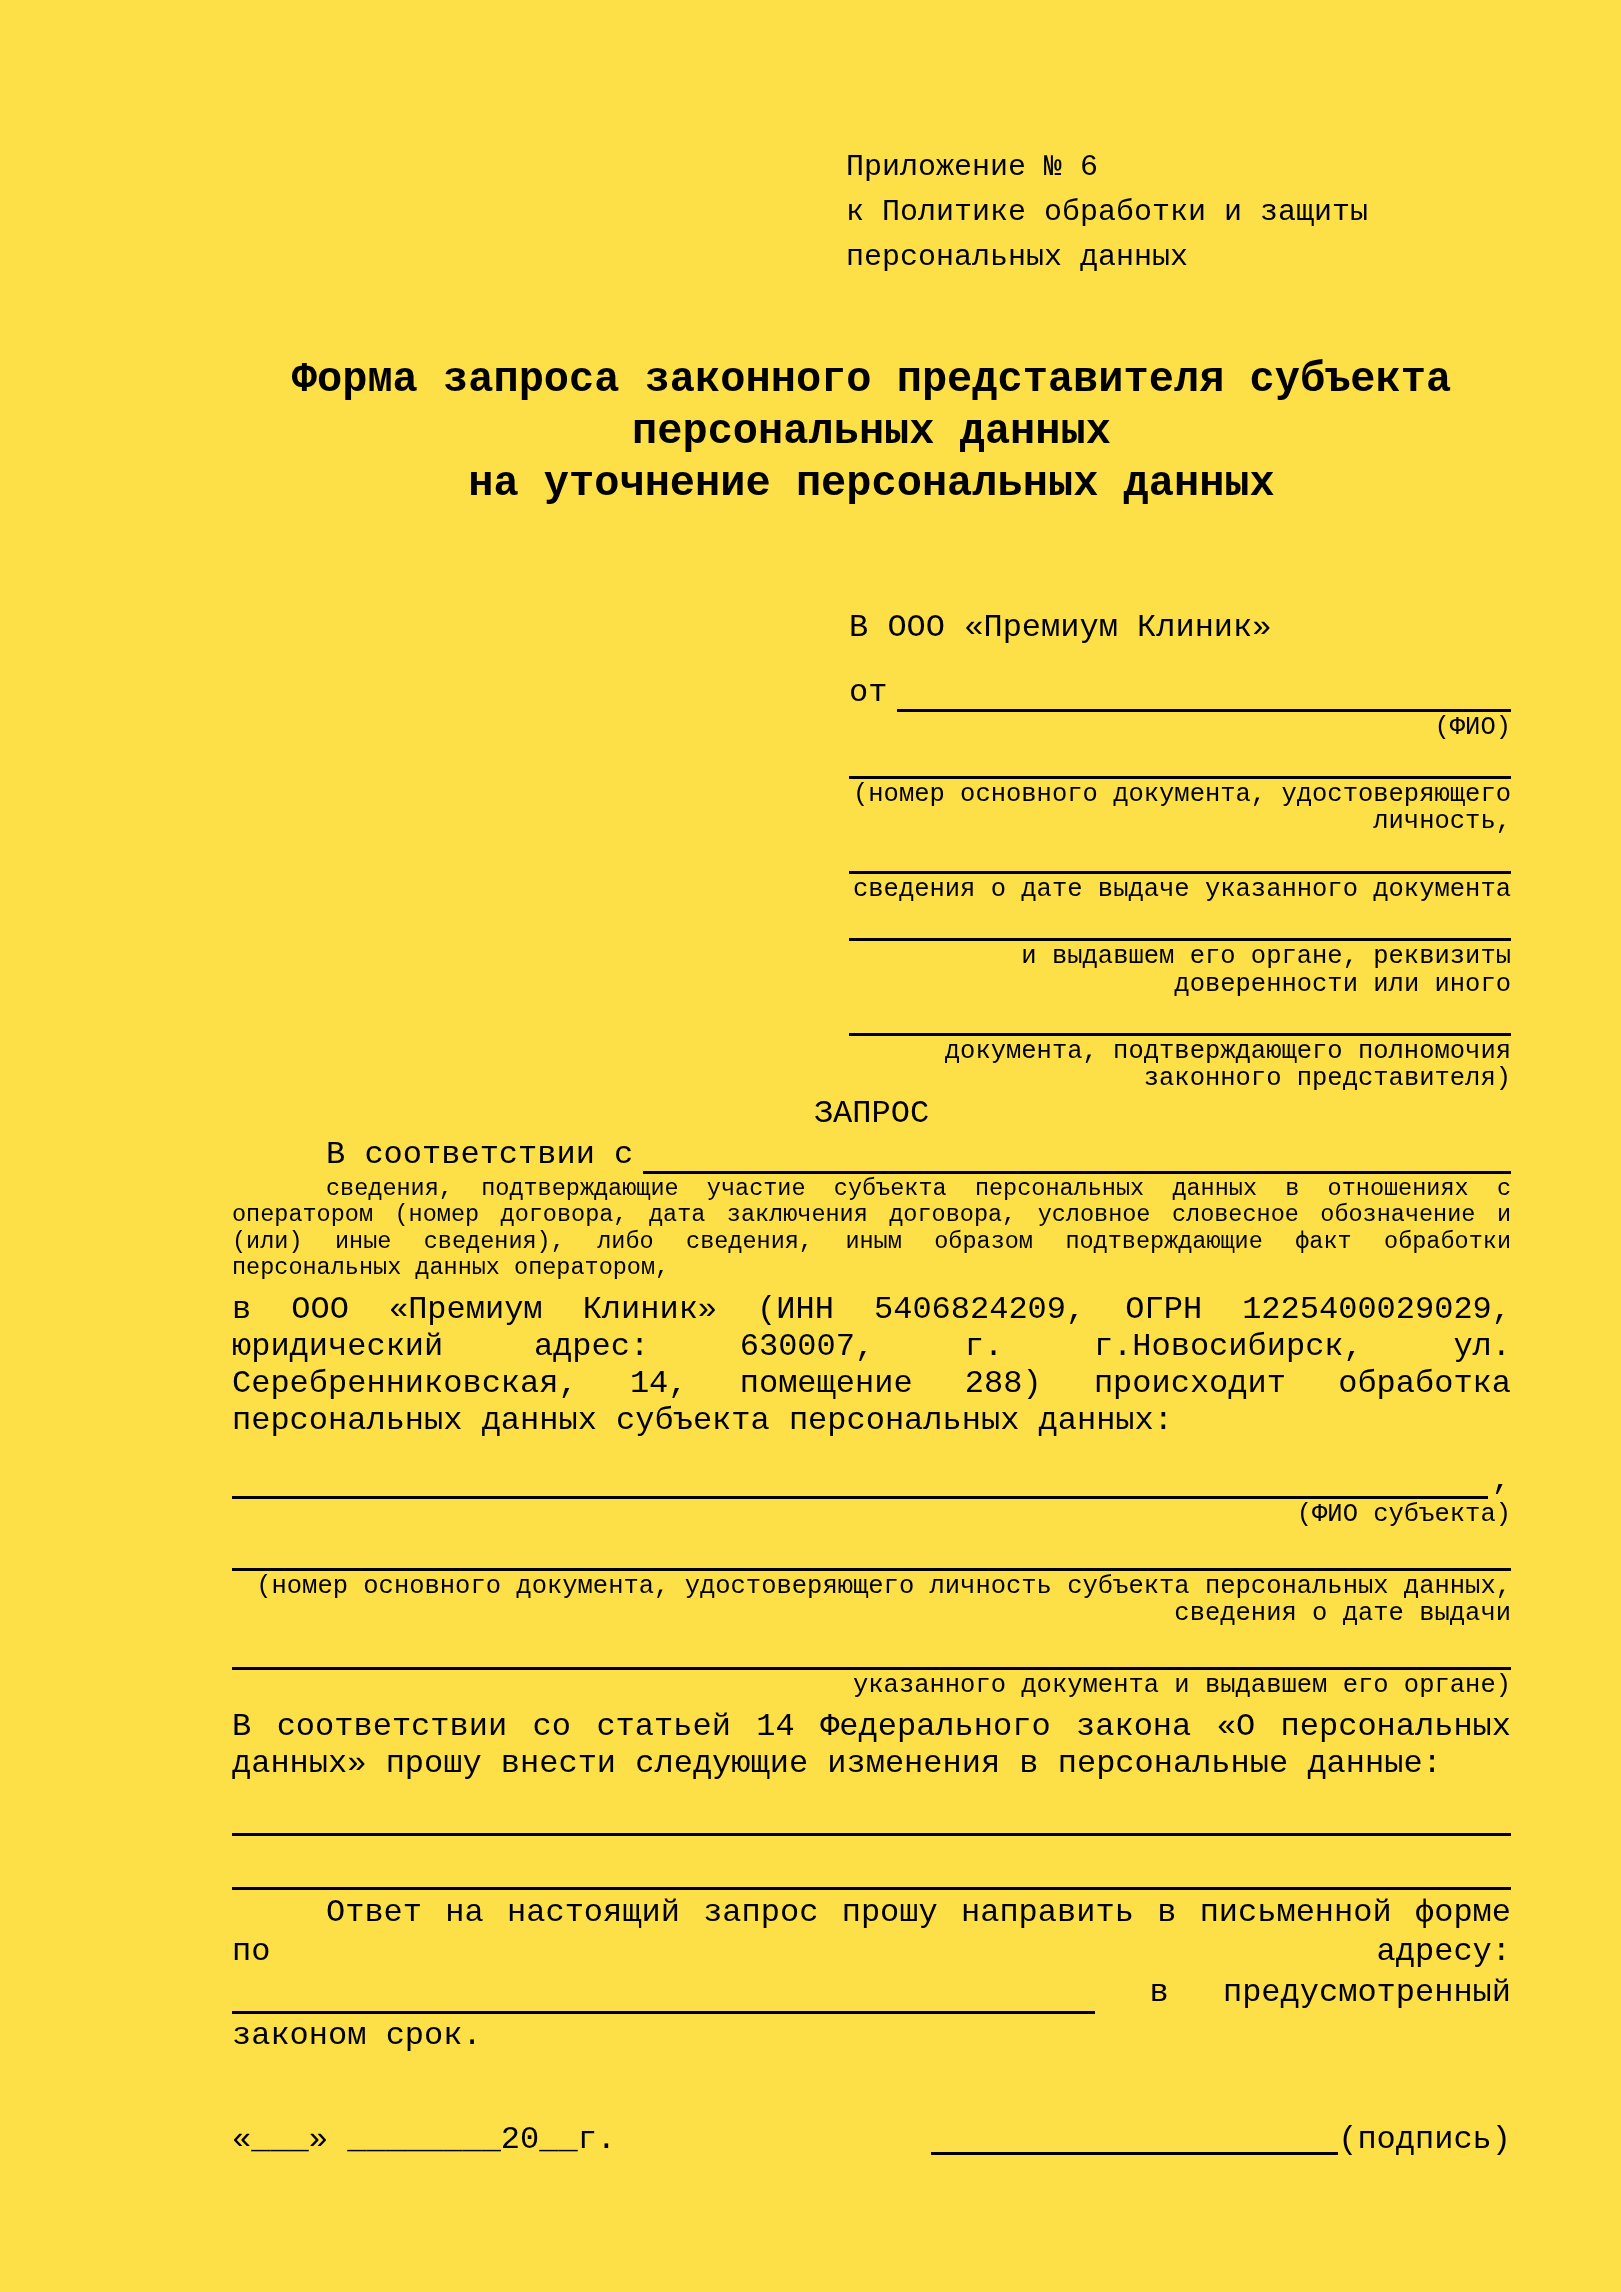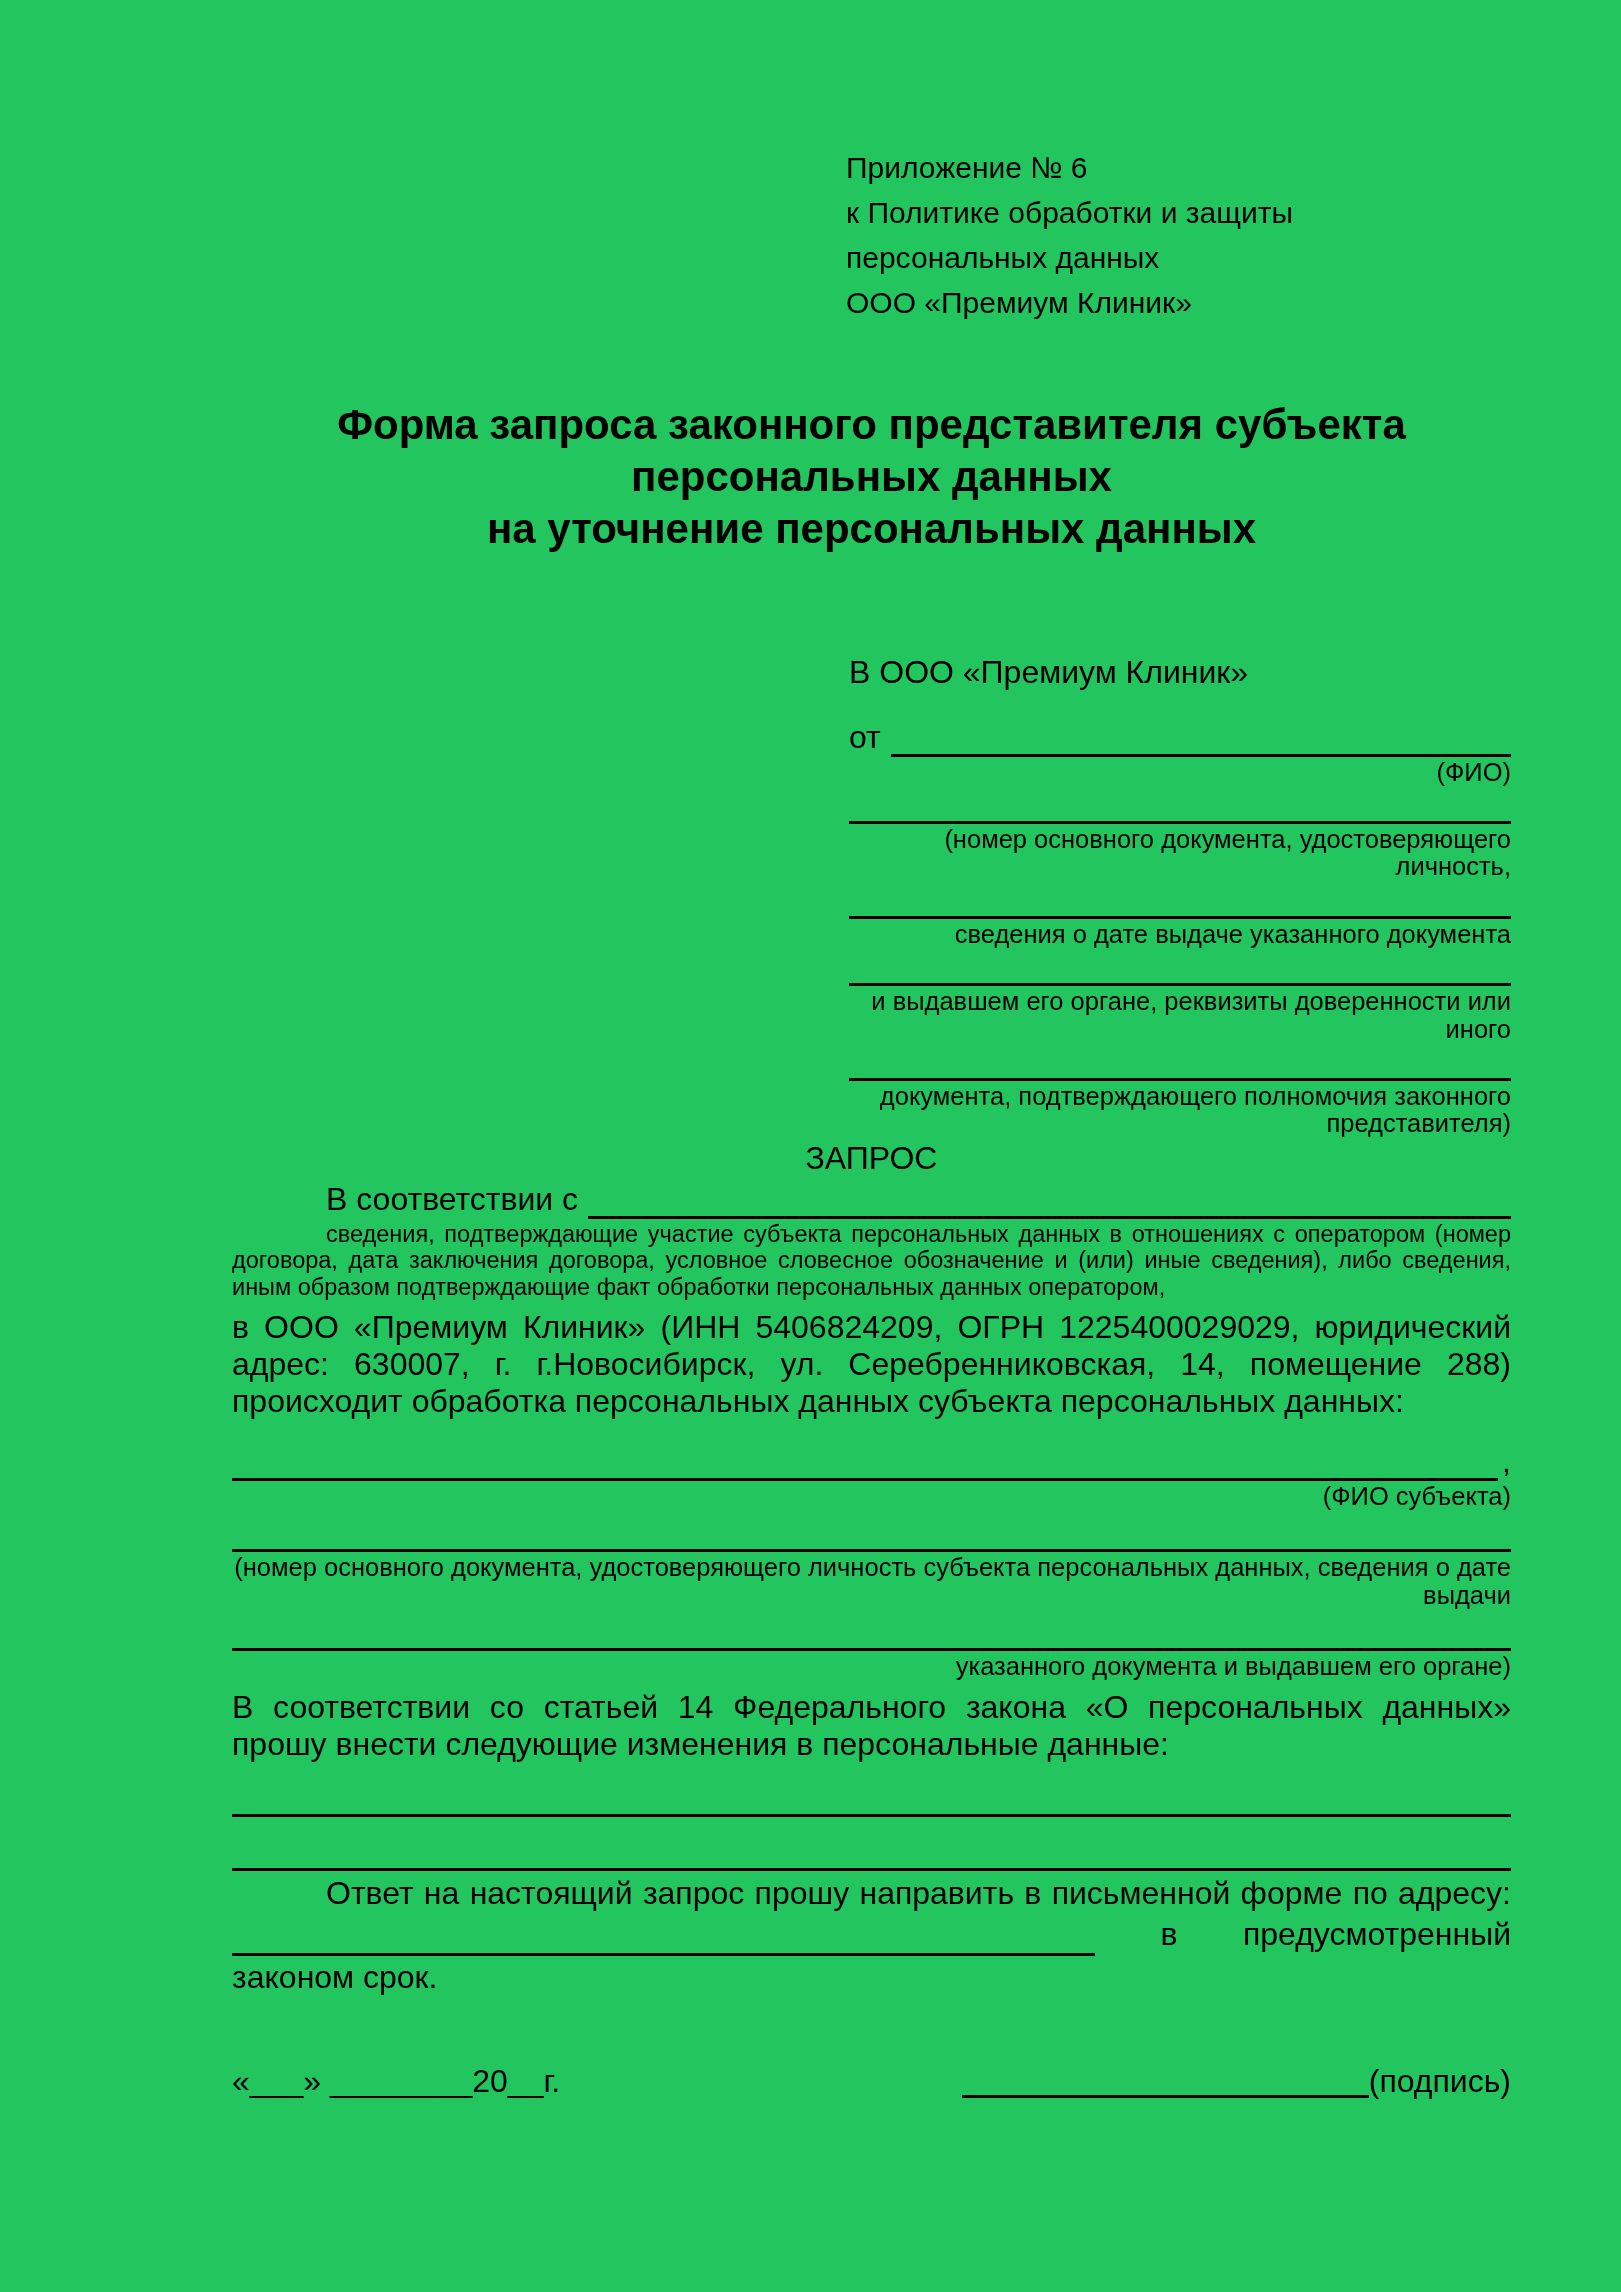--- a/index.html
+++ b/index.html
@@ -1,19 +1,19 @@
 <!DOCTYPE html>
 <html><head>
 <meta charset="utf-8">
 <style>
   html,body{margin:0;padding:0;background:#888;}
   .page{
-    width:1621px;height:2293px;background:#22c55e;color:#000;
+    width:1621px;height:2293px;background:#fde047;color:#000;
     position:relative;margin:0 auto;overflow:hidden;
-    font-family:Liberation Sans, sans-serif;
+    font-family:Liberation Mono, monospace;
   }
   .content{
     box-sizing:border-box;width:100%;height:100%;
     padding:0 110px 0 232px;
   }
   
   .header-block{
     padding-top:145px;margin-left:614px; 
     font-size:30px;line-height:45px;
   }
@@ -65,21 +65,20 @@
 </head>
 <body>
 
 <div class="page">
   <div class="content">
 
     <div class="header-block">
       <div>Приложение № 6</div>
       <div>к Политике обработки и защиты</div>
       <div>персональных данных</div>
-      <div>ООО «Премиум Клиник»</div>
     </div>
 
     <div class="doc-title">
       <div>Форма запроса законного представителя субъекта персональных данных</div>
       <div>на уточнение персональных данных</div>
     </div>
 
     <div class="addressee">
       <div class="addr-to">В ООО «Премиум Клиник»</div>
       <div class="addr-from-row">

